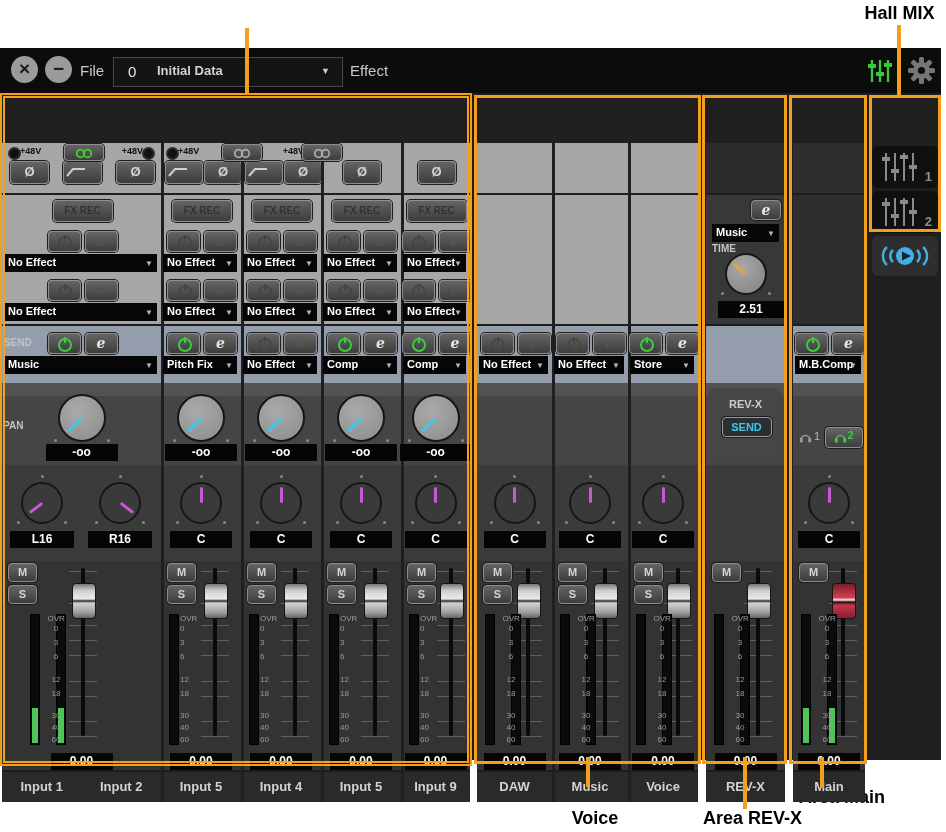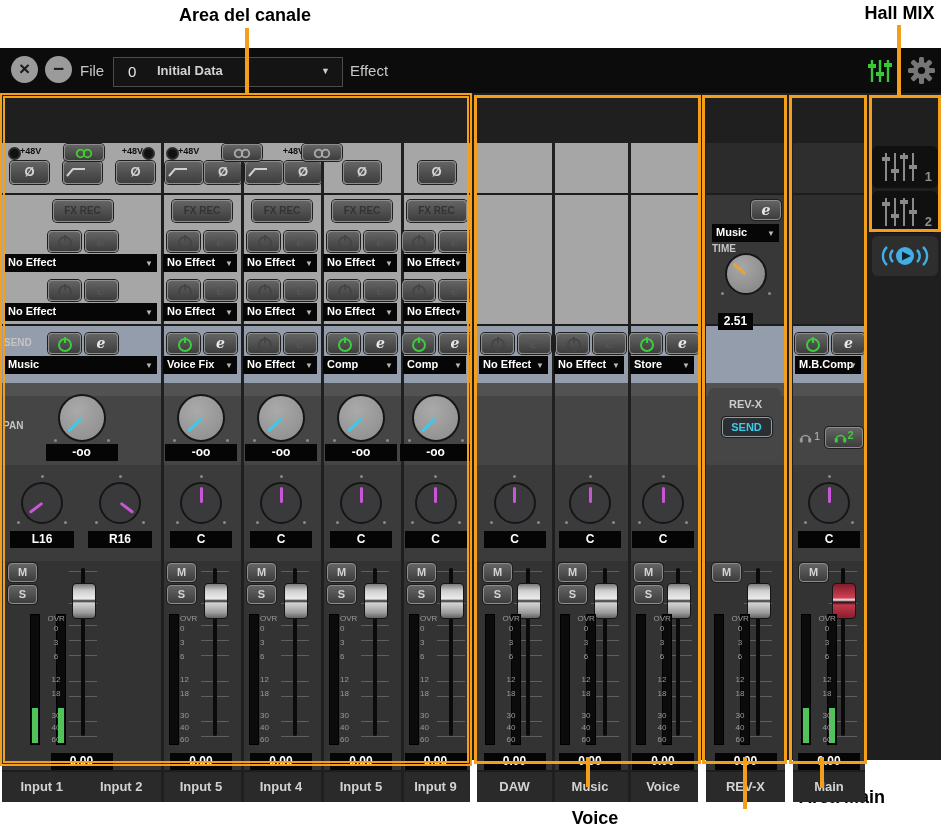--- a/index.html
+++ b/index.html
@@ -59,24 +59,24 @@
   .mixtile{position:absolute;left:872px;width:66px;height:42px;background:#101010;border-radius:6px;}
   .mixtile.lb{background:#2e2e2e;}
   .mixnum{position:absolute;right:6px;bottom:4px;color:#8f8f8f;font-size:13px;font-weight:bold;}
   svg{display:block;}
 </style>
 </head>
 <body>
 
 <div id="canvas">
 
-  <div class="anno" style="left:110px;top:5px;width:270px;">Area del canale</div>
   <div class="anno" style="left:853px;top:3px;width:93px;">Hall MIX</div>
   <div class="anno" style="left:465px;top:786px;width:260px;">Area DAW/Music/</div>
   <div class="anno" style="left:465px;top:808px;width:260px;">Voice</div>
+  <div class="anno" style="left:645px;top:808px;width:215px;">Area REV-X</div>
   <div class="anno" style="left:742px;top:787px;width:200px;">Area Main</div>
   <div class="conn" style="left:245px;top:28px;height:67px;"></div>
   <div class="conn" style="left:897px;top:25px;height:73px;"></div>
   <div class="conn" style="left:586px;top:757px;height:30px;"></div>
   <div class="conn" style="left:743px;top:757px;height:52px;"></div>
   <div class="conn" style="left:820px;top:757px;height:31px;"></div>
 
   <div id="win">
     <div id="titlebar">
       <div class="circbtn" style="left:11px;top:8px;">
@@ -257,21 +257,21 @@
           <div class="sbtn abs" style="left: 43px; top: 137px; width: 31px; height: 19px;"><span class="eglyph" style="color:#545454;">e</span></div>
           <div class="dd abs" style="left: 2px; top: 160px; width: 74px;">
             <span class="lbl">No Effect</span>
             <span class="caret"></span>
           </div>
           <div class="sbtn abs" style="left: 6px; top: 190px; width: 31px; height: 19px;">
             <div class=" abs" style="left: 50%; top: 4px; margin-left: -6px; width: 12px; height: 12px;"><span class="pwr" style="border:2px solid #3ecb3e;"><i style="background:#3ecb3e;"></i></span></div>
           </div>
           <div class="sbtn abs" style="left: 43px; top: 190px; width: 31px; height: 19px;"><span class="eglyph" style="color:#e8e8e8;">e</span></div>
           <div class="dd abs" style="left: 2px; top: 213px; width: 74px;">
-            <span class="lbl">Voice Fix</span>
+            <span class="lbl">Pitch Fix</span>
             <span class="caret"></span>
           </div>
           <div class="knob abs" style="left: 16px; top: 251px; width: 48px; height: 48px; background: radial-gradient(circle at 40% 33%, rgb(170, 170, 170), rgb(139, 139, 139)); border: 2px solid rgb(22, 22, 22); box-sizing: border-box;">
             <div class="ptr" style="height: 19px; background: rgb(63, 201, 232); transform: rotate(-135deg);"></div>
           </div>
           <div class="kdot abs" style="left: 12px; top: 296px;"></div>
           <div class="kdot abs" style="left: 65px; top: 296px;"></div>
           <div class="vbox abs" style="left: 4px; top: 301px; width: 72px;">-oo</div>
           <div class="knob abs" style="left: 19px; top: 339px; width: 42px; height: 42px; background: rgb(58, 58, 60); border: 2px solid rgb(22, 22, 22); box-sizing: border-box;">
             <div class="ptr" style="height: 16px; background: rgb(200, 87, 216); transform: rotate(0deg);"></div>
@@ -741,21 +741,21 @@
           <div class="dd abs" style="left: 6px; top: 81px; width: 67px;">
             <span class="lbl">Music</span>
             <span class="caret"></span>
           </div>
           <div class=" abs" style="left: 6px; top: 100px; font-size: 10px; font-weight: bold; color: rgb(196, 196, 196);">TIME</div>
           <div class="knob abs" style="left: 18.5px; top: 110px; width: 42px; height: 42px; background: radial-gradient(circle at 38% 32%, rgb(168, 168, 168), rgb(129, 129, 129)); border: 2px solid rgb(22, 22, 22); box-sizing: border-box;">
             <div class="ptr" style="height: 16px; background: rgb(232, 164, 53); transform: rotate(-50deg);"></div>
           </div>
           <div class="kdot abs" style="left: 14.5px; top: 149px;"></div>
           <div class="kdot abs" style="left: 61.5px; top: 149px;"></div>
-          <div class="vbox abs" style="left: 12px; top: 158px; width: 35px; margin-top: 12px;">2.51</div>
+          <div class="vbox abs" style="left: 12px; top: 158px; width: 66px;">2.51</div>
           <div class=" abs" style="left: 2px; top: 245px; width: 73px; height: 73px; background: rgb(70, 70, 70); border-radius: 6px 6px 0px 0px;"></div>
           <div class=" abs" style="left: 0px; top: 255px; width: 79px; text-align: center; font-size: 11px; font-weight: bold; color: rgb(204, 204, 204);">REV-X</div>
           <div class=" abs" style="left: 15.5px; top: 274px; width: 48px; height: 18px; background: rgb(42, 47, 51); border: 1px solid rgb(154, 154, 154); border-radius: 4px; box-shadow: rgb(30, 30, 30) 0px 0px 0px 1px; text-align: center; font-size: 11px; font-weight: bold; line-height: 18px; color: rgb(63, 201, 232);">SEND</div>
           <div class="sbtn abs" style="left: 6px; top: 420px; width: 27px; height: 17px; font-size: 11px; font-weight: bold; line-height: 17px;">M</div>
           <div class="ftick abs" style="left: 38px; top: 428px;"></div>
           <div class="ftick abs" style="left: 38px; top: 460px;"></div>
           <div class="ftick abs" style="left: 38px; top: 482px;"></div>
           <div class="ftick abs" style="left: 38px; top: 497px;"></div>
           <div class="ftick abs" style="left: 38px; top: 512px;"></div>
           <div class="ftick abs" style="left: 38px; top: 538px;"></div>

